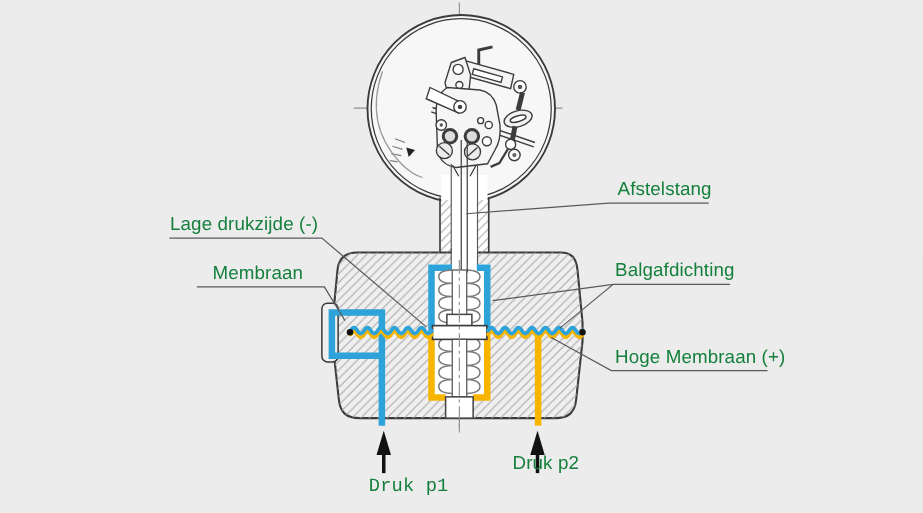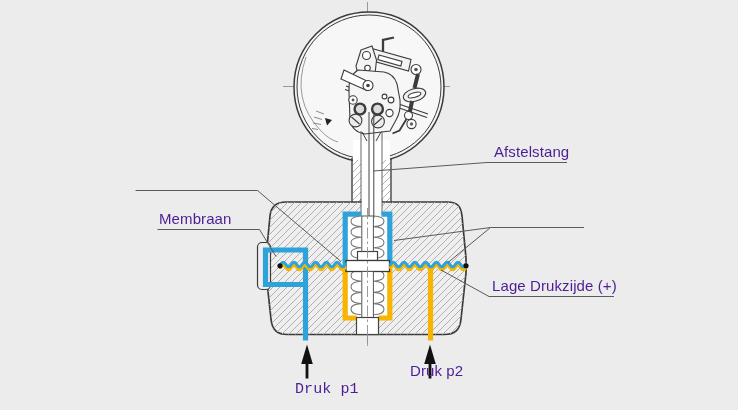--- a/index.html
+++ b/index.html
@@ -4,21 +4,21 @@
 <style>
   html,body{margin:0;padding:0;background:#dcdcdc;}
   .stage{
     position:relative;width:738px;height:410px;overflow:hidden;
     background:var(--bg,#ececec);
     font-family:"Liberation Sans",sans-serif;
   }
   .stage svg{position:absolute;left:0;top:0;}
   .lbl{
     position:absolute;
-    font-size:15px;line-height:1.05;color:#4c1d95;
+    font-size:15px;line-height:1.05;color:#15803d;
     white-space:nowrap;letter-spacing:.1px;
   }
 </style>
 </head>
 <body>
 
 <div class="stage">
 
 <svg width="738" height="410" viewBox="0 0 738 410">
   <defs>
@@ -181,18 +181,20 @@
       <rect x="305.6" y="361" width="2.8" height="17.5"></rect>
     </g>
     <g>
       <polygon points="430,344.5 424.2,364 435.8,364"></polygon>
       <rect x="428.6" y="361" width="2.8" height="17.5"></rect>
     </g>
   </g>
 </svg>
 
 <div class="lbl" style="left:494px;top:144px;">Afstelstang</div>
-<div class="lbl" style="left:159px;top:211px;">Membraan</div>
-<div class="lbl" style="left:492px;top:278px;">Lage Drukzijde (+)</div>
+<div class="lbl" style="left:136px;top:172px;">Lage drukzijde (-)</div>
+<div class="lbl" style="left:170px;top:211px;">Membraan</div>
+<div class="lbl" style="left:492px;top:209px;">Balgafdichting</div>
+<div class="lbl" style="left:492px;top:278px;">Hoge Membraan (+)</div>
 <div class="lbl" style="left:295px;top:382px;font-family:Liberation Mono, monospace;">Druk p1</div>
 <div class="lbl" style="left:410px;top:363px;">Druk p2</div>
 
 </div>
 
 </body></html>

